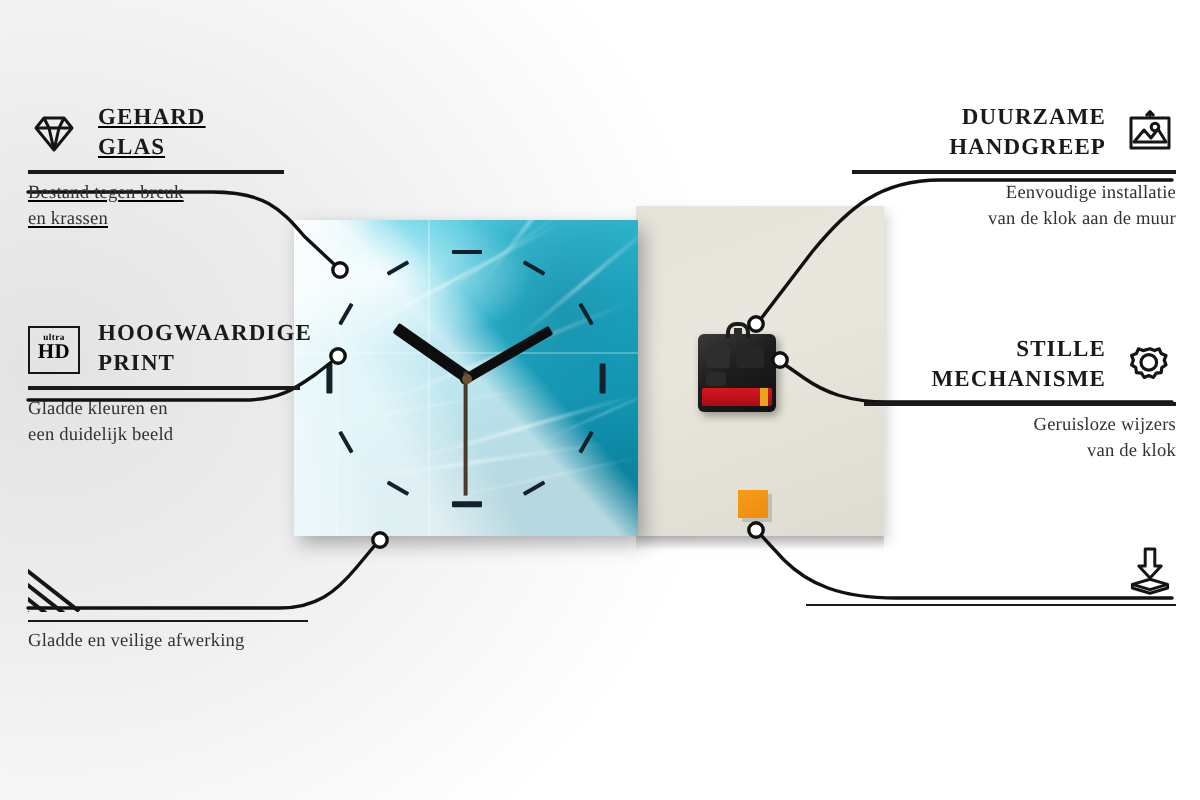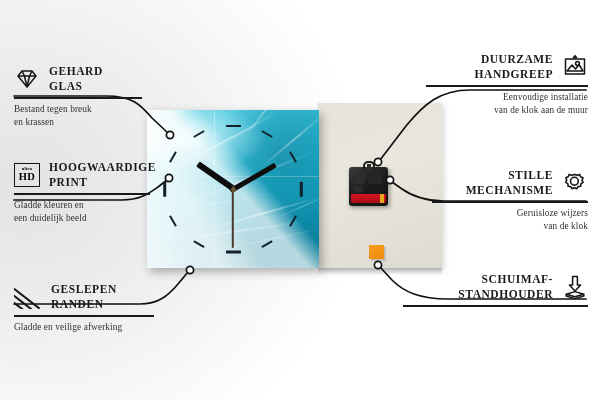--- a/index.html
+++ b/index.html
@@ -247,21 +247,21 @@
     <g fill="#ffffff" stroke="#111111" stroke-width="1.7">
       <circle cx="170" cy="135" r="3.6"></circle>
       <circle cx="169" cy="178" r="3.6"></circle>
       <circle cx="190" cy="270" r="3.6"></circle>
       <circle cx="378" cy="162" r="3.6"></circle>
       <circle cx="390" cy="180" r="3.6"></circle>
       <circle cx="378" cy="265" r="3.6"></circle>
     </g>
   </svg>
 
-  <div class="feat left" style="left:14px; top:64px; width:150px;">
+  <div class="feat left" style="left:14px; top:52px; width:150px;text-decoration:underline;">
     <div class="head">
       <span class="ico">
         <svg viewBox="0 0 26 26">
             <g fill="none" stroke="currentColor" stroke-width="1.5" stroke-linejoin="round">
           <path d="M4 10 L8 5 H18 L22 10 L13 21 Z"></path>
           <path d="M4 10 H22"></path>
               <path d="M8 5 L10.5 10 L13 21"></path>
               <path d="M18 5 L15.5 10 L13 21"></path>
         </g>
           </svg>
@@ -289,22 +289,20 @@
   </div>
 
   <div class="feat left" style="left:14px; top:282px; width:152px;">
     <div class="head">
       <span class="stripes">
         <i style="top:-2px"></i>
           <i style="top:5px"></i>
           <i style="top:12px"></i>
           <i style="top:19px"></i>
       </span>
-      <span class="title" style="white-space: pre-line;">GESLEPEN
-RANDEN</span>
     </div>
     <div class="rule" style="width:140px"></div>
     <div class="desc">Gladde en veilige afwerking</div>
   </div>
 
   <div class="feat right" style="right:12px; top:52px; width:162px;">
     <div class="head">
       <span class="ico">
         <svg viewBox="0 0 26 26">
             <g fill="none" stroke="currentColor" stroke-width="1.5" stroke-linejoin="round">
@@ -349,19 +347,17 @@
     <div class="head">
       <span class="ico">
         <svg viewBox="0 0 26 26">
             <g fill="none" stroke="currentColor" stroke-width="1.5" stroke-linejoin="round">
           <path d="M10.6 2.5 H15.4 V11 H18.6 L13 17 L7.4 11 H10.6 Z"></path>
           <path d="M13 17.6 L21.8 20.2 L13 22.8 L4.2 20.2 Z"></path>
           <path d="M4.2 20.2 V22 L13 24.6 L21.8 22 V20.2"></path>
         </g>
           </svg>
       </span>
-      <span class="title" style="white-space: pre-line;">SCHUIMAF-
-STANDHOUDER</span>
     </div>
     <div class="rule" style="width:185px; margin-left:auto"></div>
   </div>
 
 </div>
 
 </body></html>

